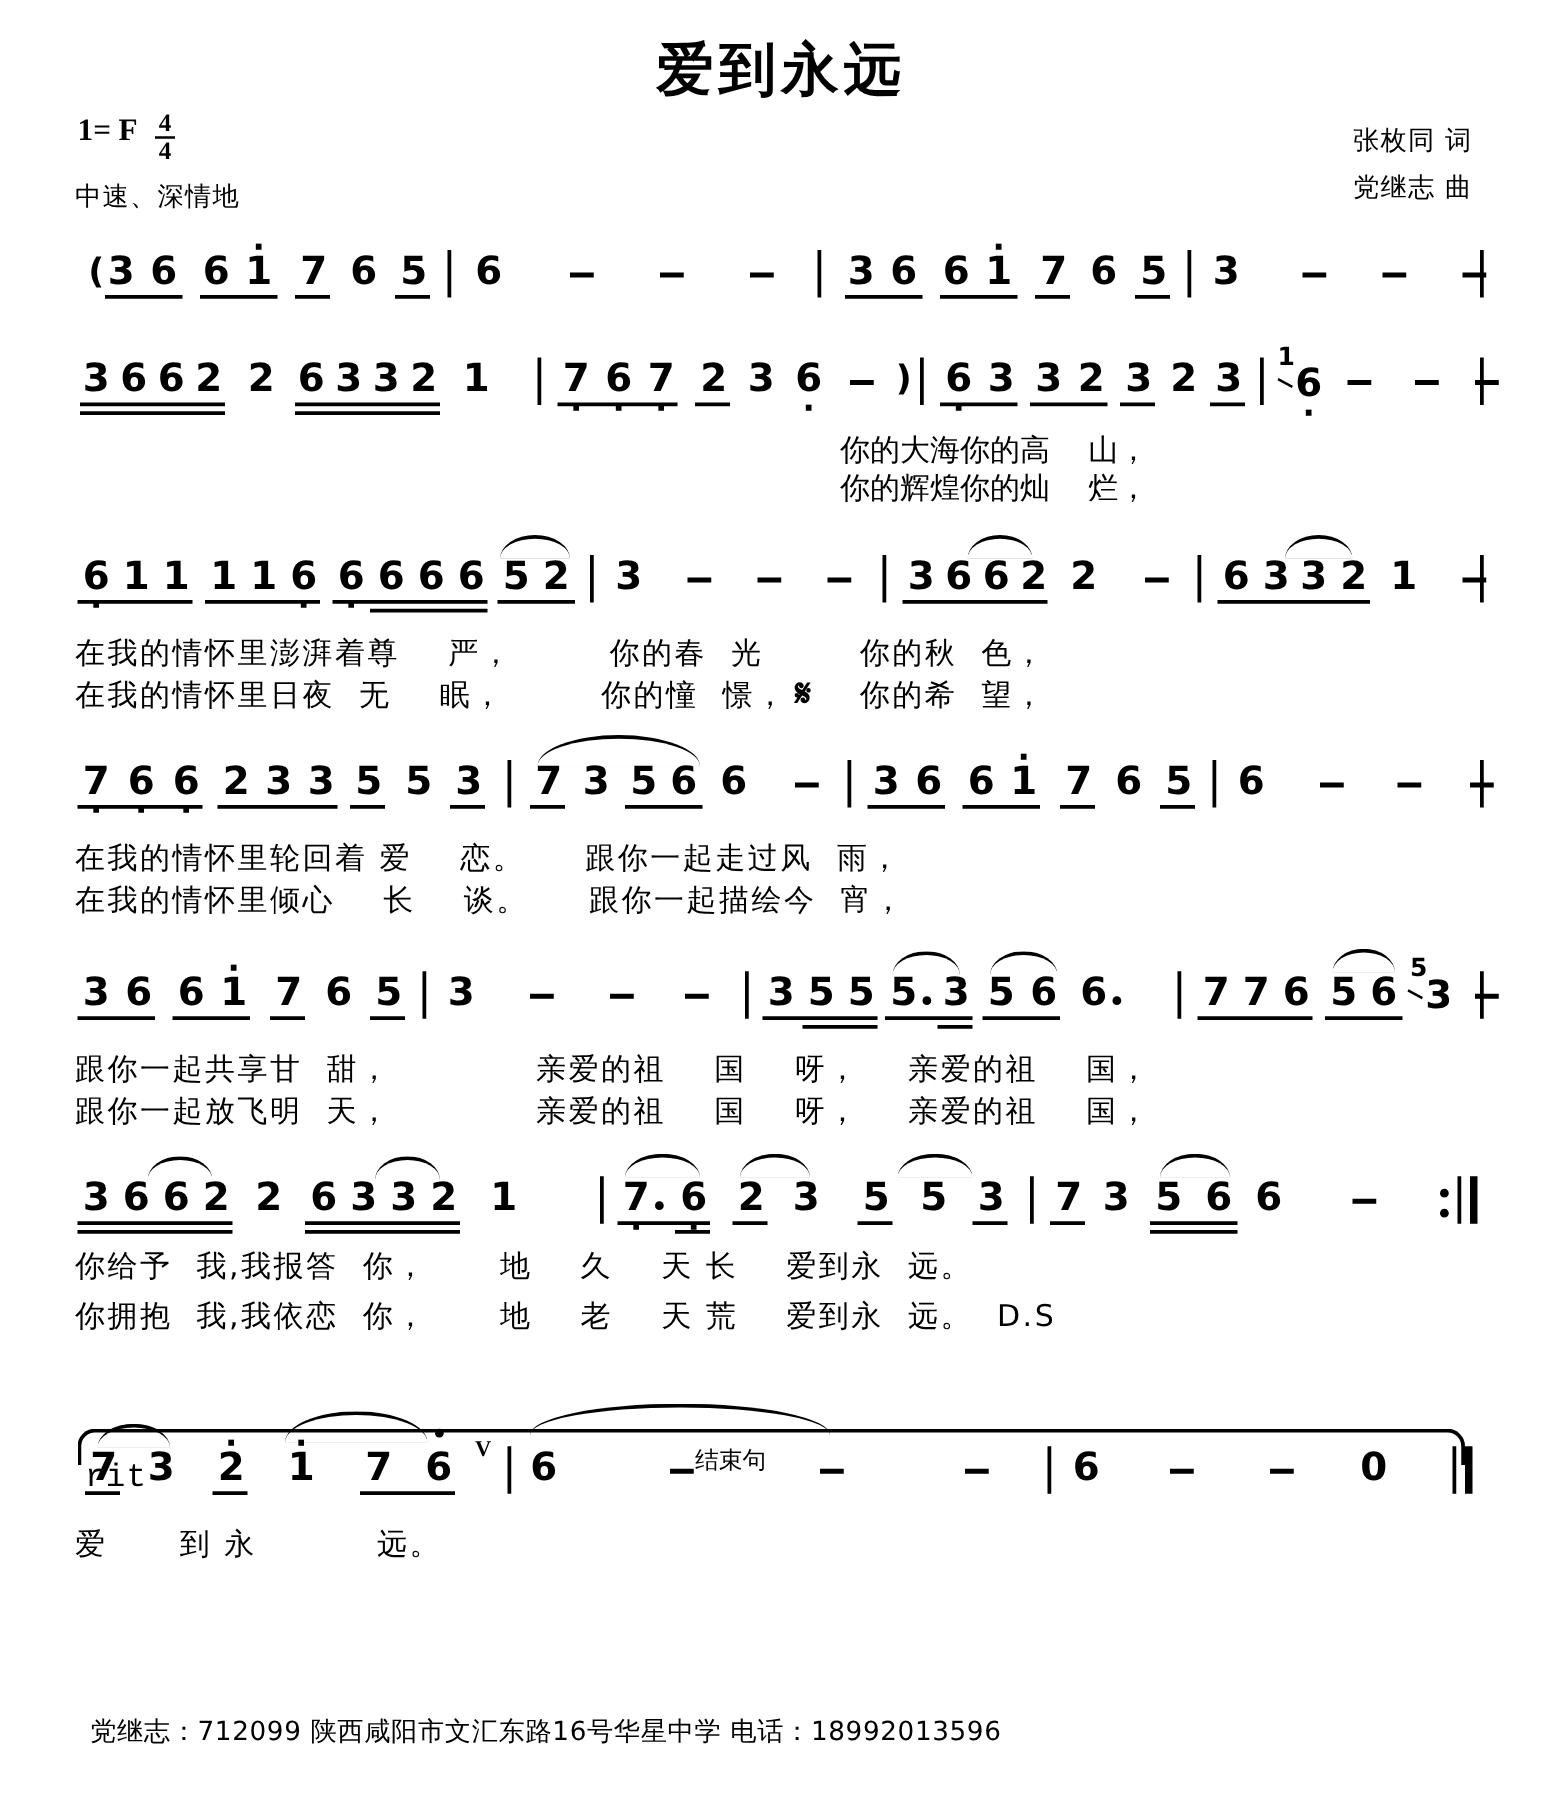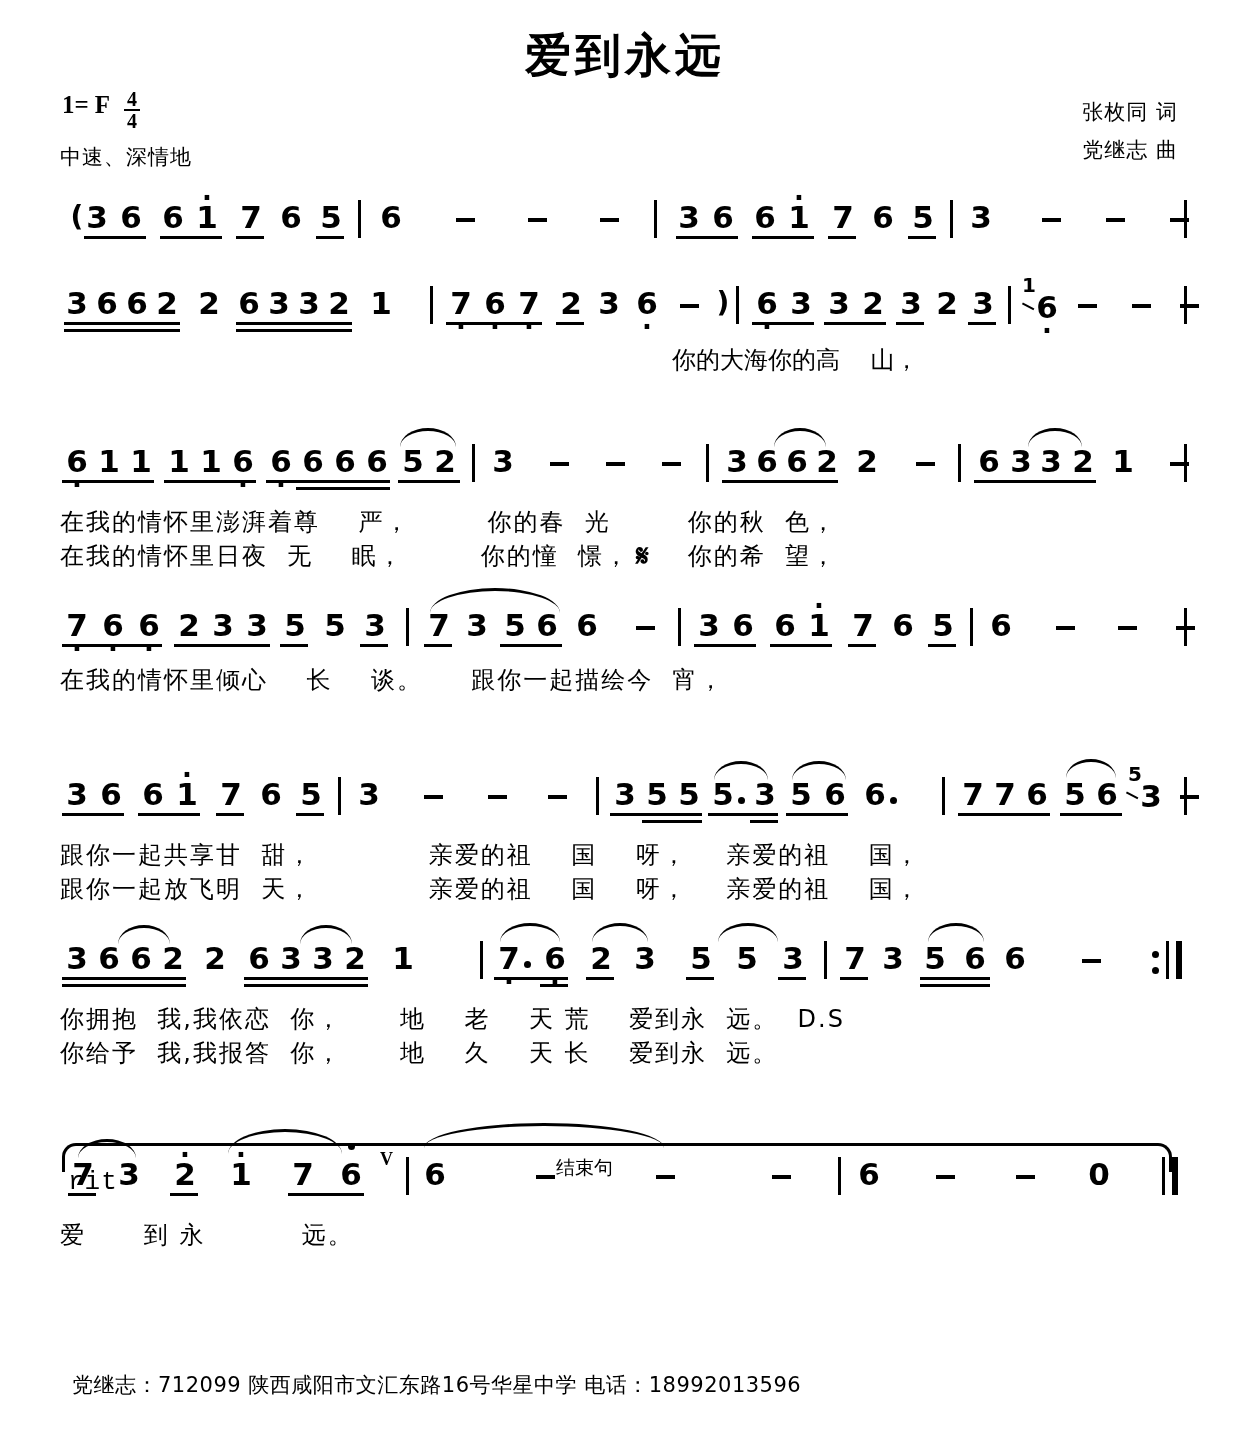--- a/index.html
+++ b/index.html
@@ -388,20 +388,23 @@
       <div class="dash" style="left:1022px;"></div>
       <div class="dash" style="left:1076px;"></div>
       <div class="dash" style="left:1124px;"></div>
 
       <div class="bar" style="left:1128px;"></div>
     </div>
 
     <div class="lyricrow" style="margin-top:6px;">
       <span class="ly" style="left:616px;">你的大海你的高    山，</span>
     </div>
+    <div class="lyricrow">
+      <span class="ly" style="left:616px;">你的辉煌你的灿    烂，</span>
+    </div>
   </div>
 
   <div class="system" style="height:160px;margin-top:8px;">
     <div class="noterow">
       <span class="n" style="left:8px;">6<span class="lo">·</span></span>
       <span class="n" style="left:40px;">1</span>
       <span class="n" style="left:72px;">1</span>
       <div class="beam" style="left:6px;width:92px;top:40px;"></div>
 
       <span class="n" style="left:110px;">1</span>
@@ -514,20 +517,23 @@
       <div class="bar" style="left:914px;"></div>
 
       <span class="n" style="left:932px;">6</span>
       <div class="dash" style="left:1000px;"></div>
       <div class="dash" style="left:1062px;"></div>
       <div class="dash" style="left:1120px;"></div>
 
       <div class="bar" style="left:1128px;"></div>
     </div>
 
+    <div class="lyricrow" style="margin-top:10px;">
+      <span class="ly" style="left:4px;letter-spacing:2px;">在我的情怀里轮回着 爱    恋。     跟你一起走过风  雨，</span>
+    </div>
     <div class="lyricrow" style="margin-top:4px;">
       <span class="ly" style="left:4px;letter-spacing:2px;">在我的情怀里倾心    长    谈。     跟你一起描绘今  宵，</span>
     </div>
   </div>
 
   <div class="system" style="height:160px;margin-top:4px;">
     <div class="noterow">
       <span class="n" style="left:8px;">3</span>
       <span class="n" style="left:42px;">6</span>
       <div class="beam" style="left:6px;width:62px;top:40px;"></div>
@@ -656,25 +662,25 @@
 
       <span class="n" style="left:946px;">6</span>
       <div class="dash" style="left:1026px;"></div>
 
       <div class="rdot" style="left:1096px;top:14px;"></div>
       <div class="rdot" style="left:1096px;top:30px;"></div>
       <div class="bar" style="left:1110px;"></div>
       <div class="bar thick" style="left:1120px;"></div>
     </div>
 
+    <div class="lyricrow" style="margin-top:4px;">
+      <span class="ly" style="left:4px;letter-spacing:2px;">你给予  我,我报答  你，      地    久    天 长    爱到永  远。</span>
+    </div>
     <div class="lyricrow" style="margin-top:10px;">
       <span class="ly" style="left:4px;letter-spacing:2px;">你拥抱  我,我依恋  你，      地    老    天 荒    爱到永  远。  D.S</span>
-    </div>
-    <div class="lyricrow" style="margin-top:4px;">
-      <span class="ly" style="left:4px;letter-spacing:2px;">你给予  我,我报答  你，      地    久    天 长    爱到永  远。</span>
     </div>
   </div>
 
   <div class="system" style="height:180px;margin-top:24px;">
 
     <div class="endbracket" style="left:6px;top:-10px;width:1104px;"></div>
     <span class="rit" style="left:12px;top:14px;">rit</span>
     <span class="endlabel" style="left:500px;top:2px;">结束句</span>
 
     <div class="noterow" style="margin-top:46px;">

